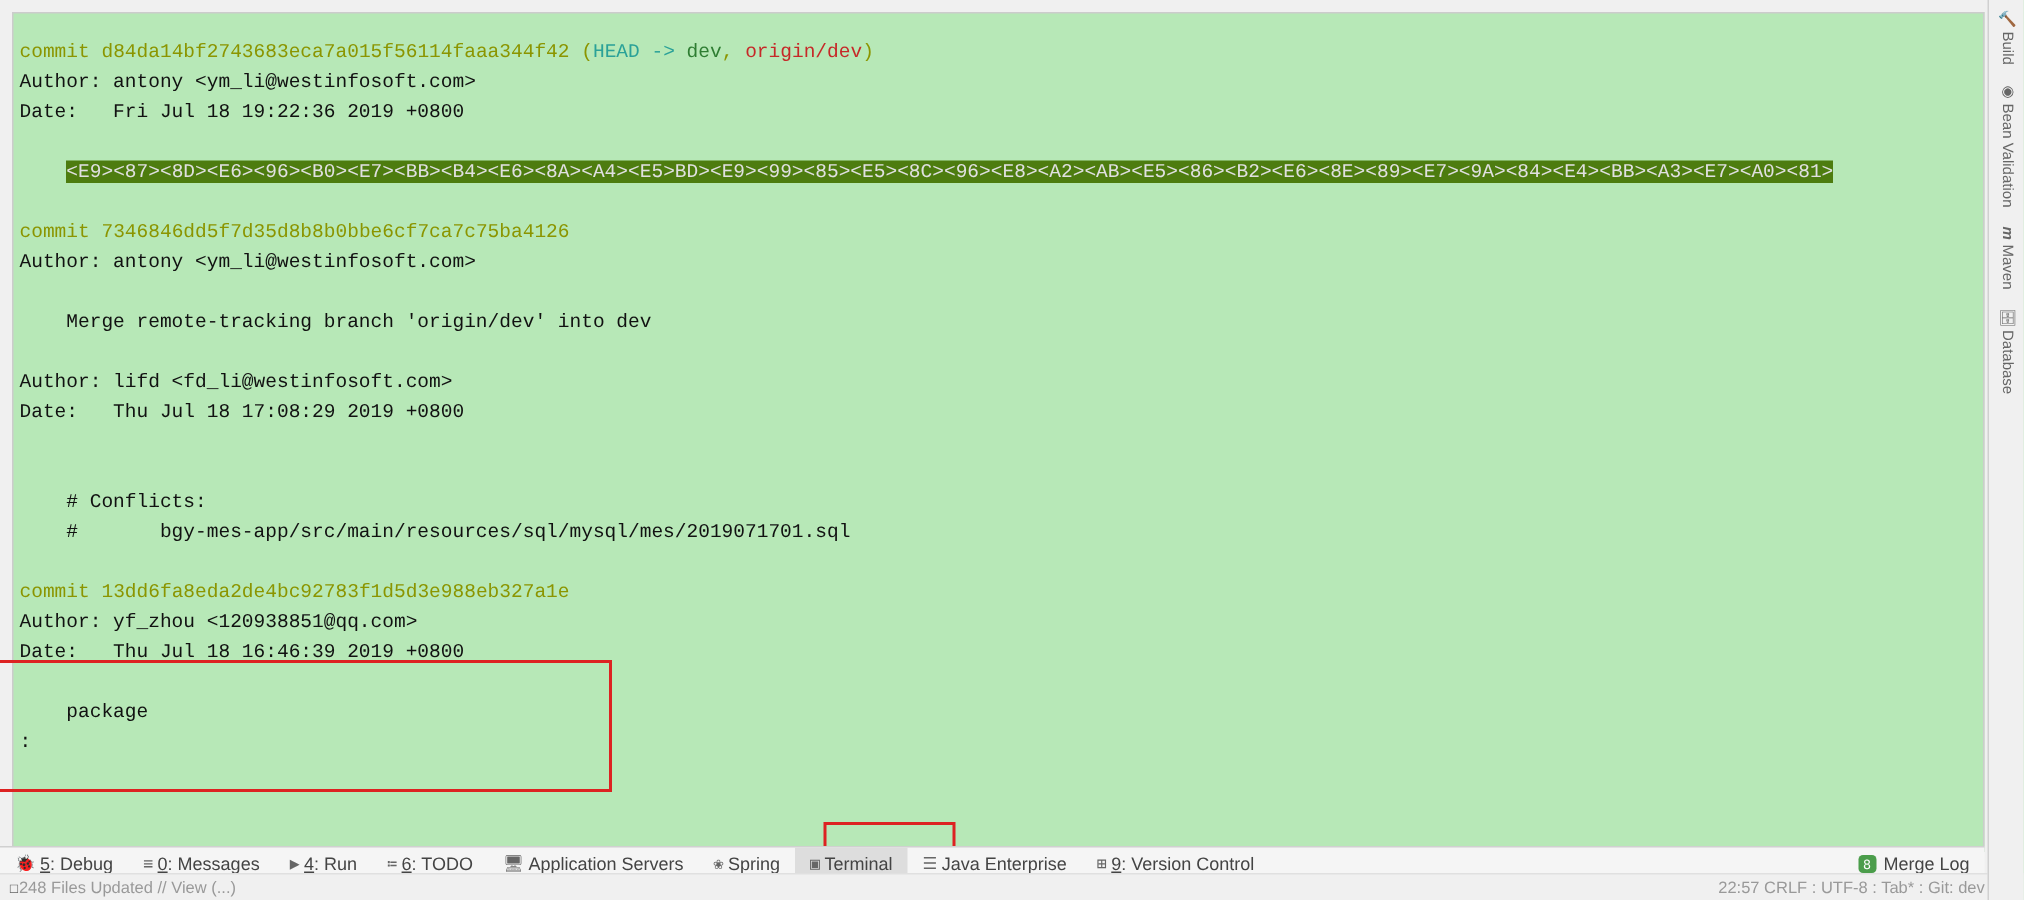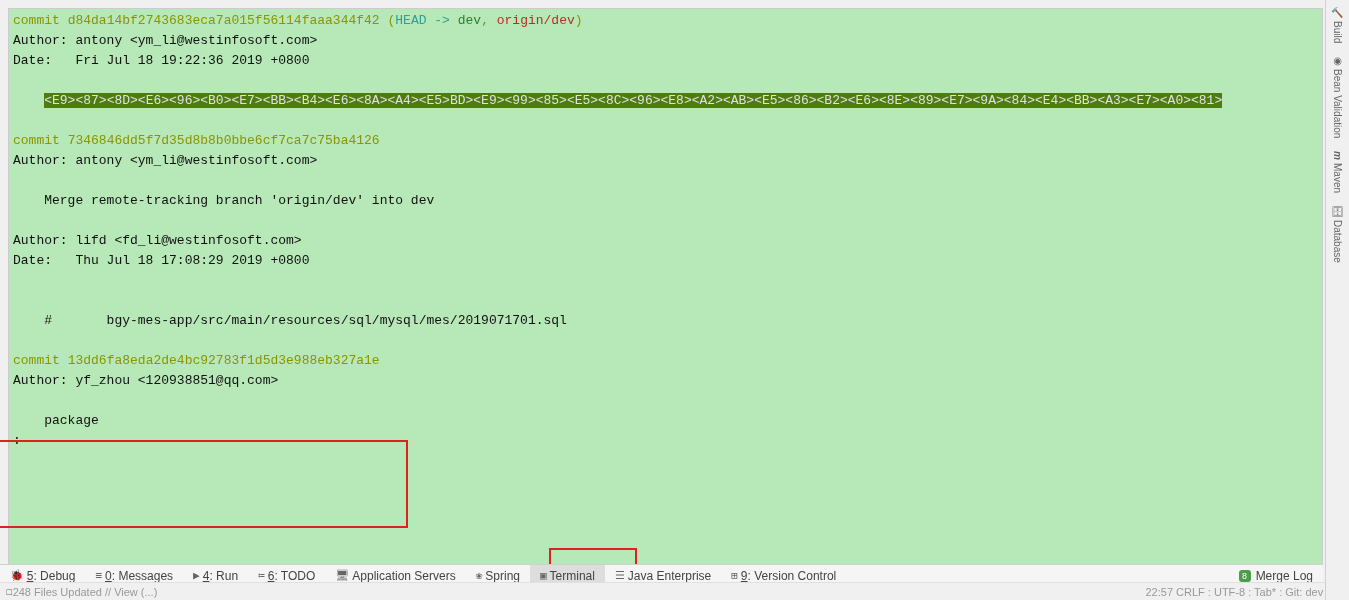--- a/index.html
+++ b/index.html
@@ -15,21 +15,21 @@
     .terminal-area {
       position: absolute;
       left: 8px;
       top: 8px;
       right: 26px;
       bottom: 32px;
       background: #b7e8b7;
       overflow: hidden;
       font-family: Consolas, "Courier New", monospace;
       line-height: 20px;
-      padding: 2px 0px 0 4px;
+      padding: 16px 0px 0 4px;
       border: 1px solid #ccc;
     }
     .commit-hash { color: #8b9500; }
     .head-paren { color: #8b9500; }
     .head { color: #2aa198; }
     .branch-dev { color: #2e7d32; }
     .origin-dev { color: #c62828; }
     .highlight-line {
       background: #4d7c0f;
       color: #e0e0e0;
@@ -141,24 +141,26 @@
   <div class="log-line">&nbsp;</div>
   <div class="log-line"><span class="commit-hash"><span>commit</span> <span>7346846dd5f7d35d8b8b0bbe6cf7ca7c75ba4126</span></span></div>
   <div class="log-line">Author: antony &lt;ym_li@westinfosoft.com&gt;</div>
   <div class="log-line">&nbsp;</div>
   <div class="log-line">    Merge remote-tracking branch 'origin/dev' into dev</div>
   <div class="log-line">&nbsp;</div>
   <div class="log-line">Author: lifd &lt;fd_li@westinfosoft.com&gt;</div>
   <div class="log-line">Date:   Thu Jul 18 17:08:29 2019 +0800</div>
   <div class="log-line">&nbsp;</div>
   <div class="log-line">&nbsp;</div>
+  <div class="log-line">    # Conflicts:</div>
   <div class="log-line">    #       bgy-mes-app/src/main/resources/sql/mysql/mes/2019071701.sql</div>
   <div class="log-line">&nbsp;</div>
   <div class="log-line"><span class="commit-hash"><span>commit</span> <span>13dd6fa8eda2de4bc92783f1d5d3e988eb327a1e</span></span></div>
   <div class="log-line">Author: yf_zhou &lt;120938851@qq.com&gt;</div>
+  <div class="log-line">Date:   Thu Jul 18 16:46:39 2019 +0800</div>
   <div class="log-line">&nbsp;</div>
   <div class="log-line">    package</div>
   <div class="log-line">:</div>
 </div>
 
 <div class="red-box-1"></div>
 <div class="red-box-2"></div>
 
 <div class="bottom-bar">
   <div class="bottom-bar-item">

